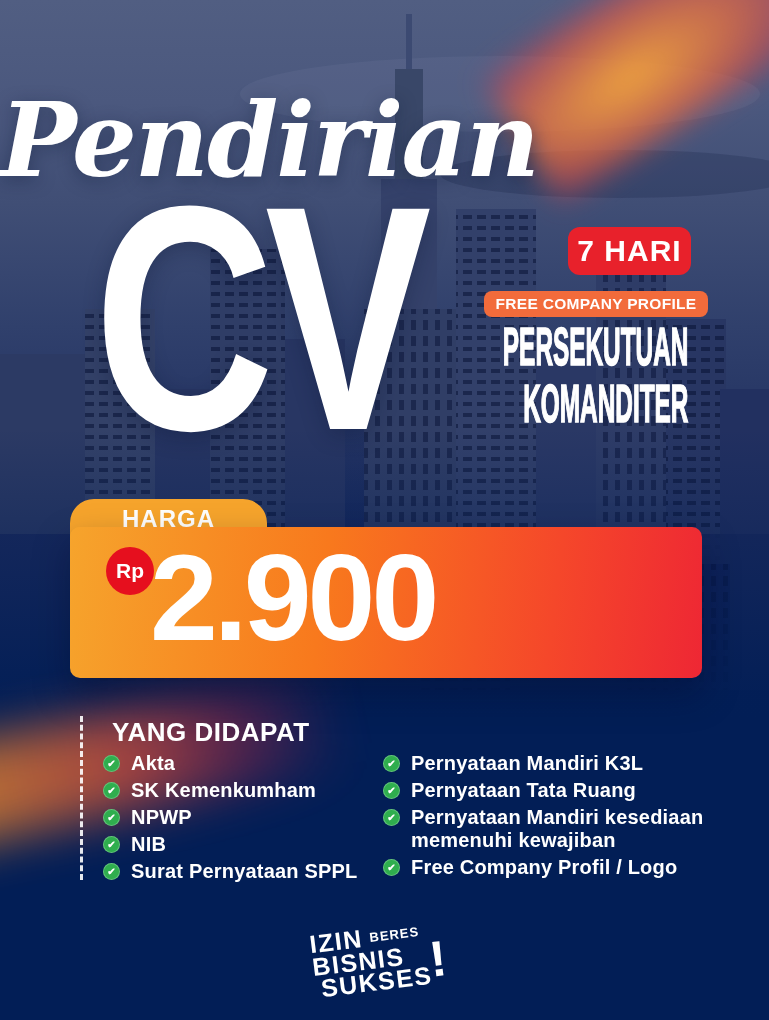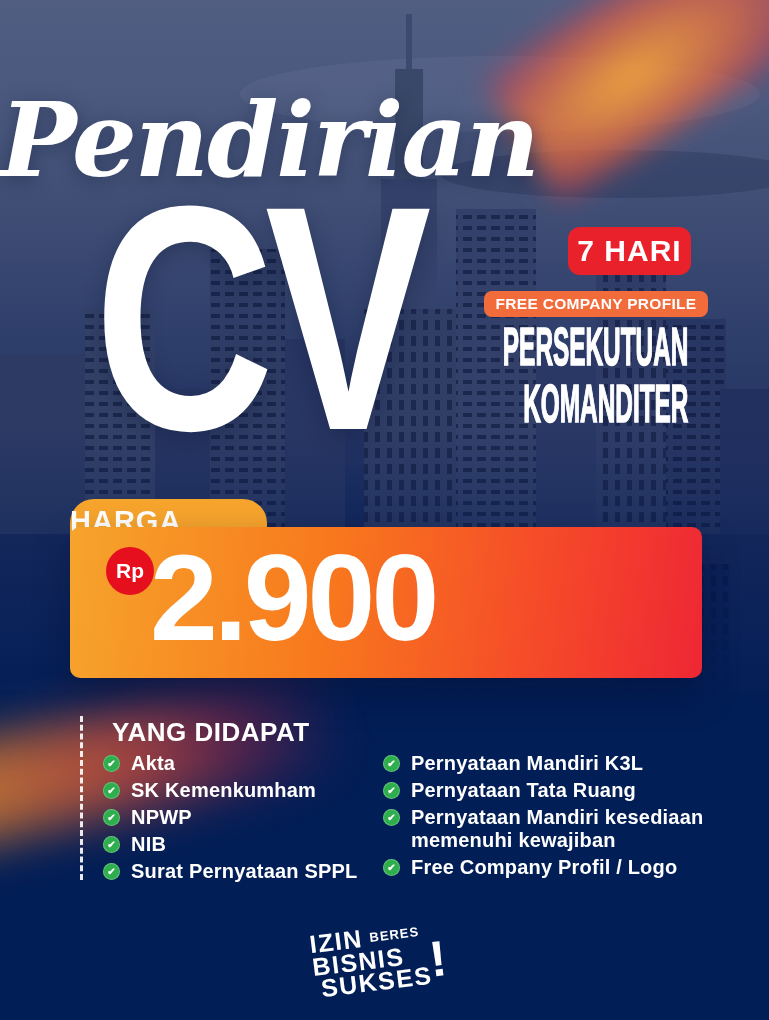--- a/index.html
+++ b/index.html
@@ -60,21 +60,21 @@
   }
   .entity-type {
     position:absolute; right:81px; top:318px; text-align:right;
     font-size:53px; font-weight:bold; line-height:57px; white-space:nowrap;
     transform:scaleX(.46); transform-origin:right top;
     -webkit-text-stroke:1.6px #fff;
   }
   .price-tab {
     position:absolute; left:70px; top:499px; width:197px; height:44px;
     background:#f6a42c; border-radius:24px 24px 0 0;
-    font-size:29px; font-weight:bold;
+    text-align:center; font-size:24px; font-weight:bold;
     letter-spacing:1px; padding-top:6px;
   }
   .price-body {
     position:absolute; left:70px; top:527px; width:632px; height:151px;
     border-radius:10px;
     background:linear-gradient(97deg,#f6a42c 0%,#f8791d 40%,#f5472a 76%,#ee2734 100%);
     box-shadow:0 16px 36px rgba(0,8,40,.35);
   }
   .rp-circle {
     position:absolute; left:36px; top:20px; width:48px; height:48px;

